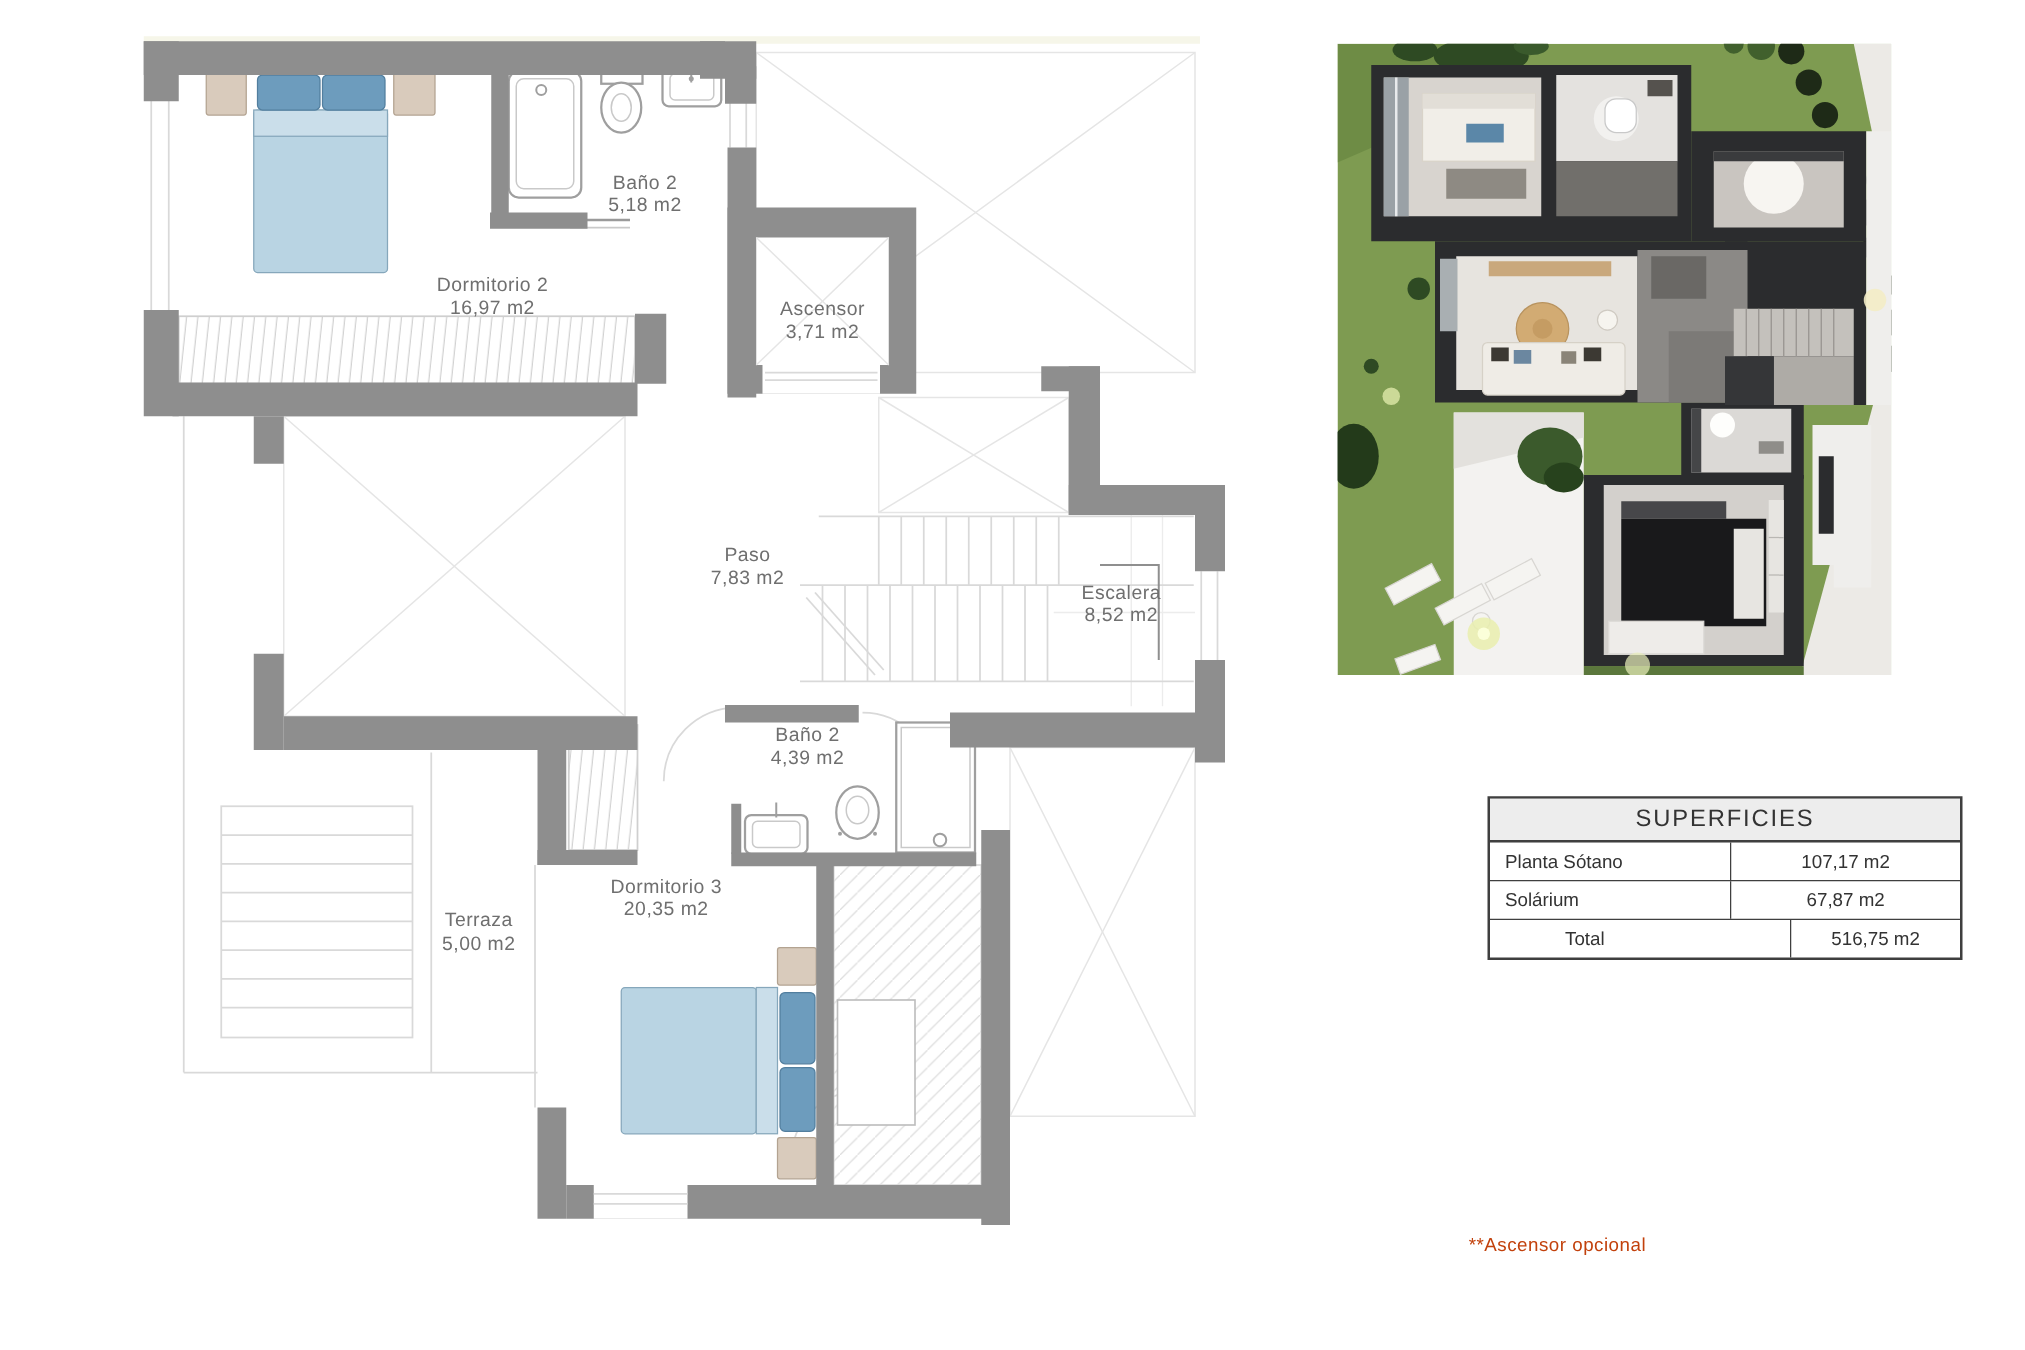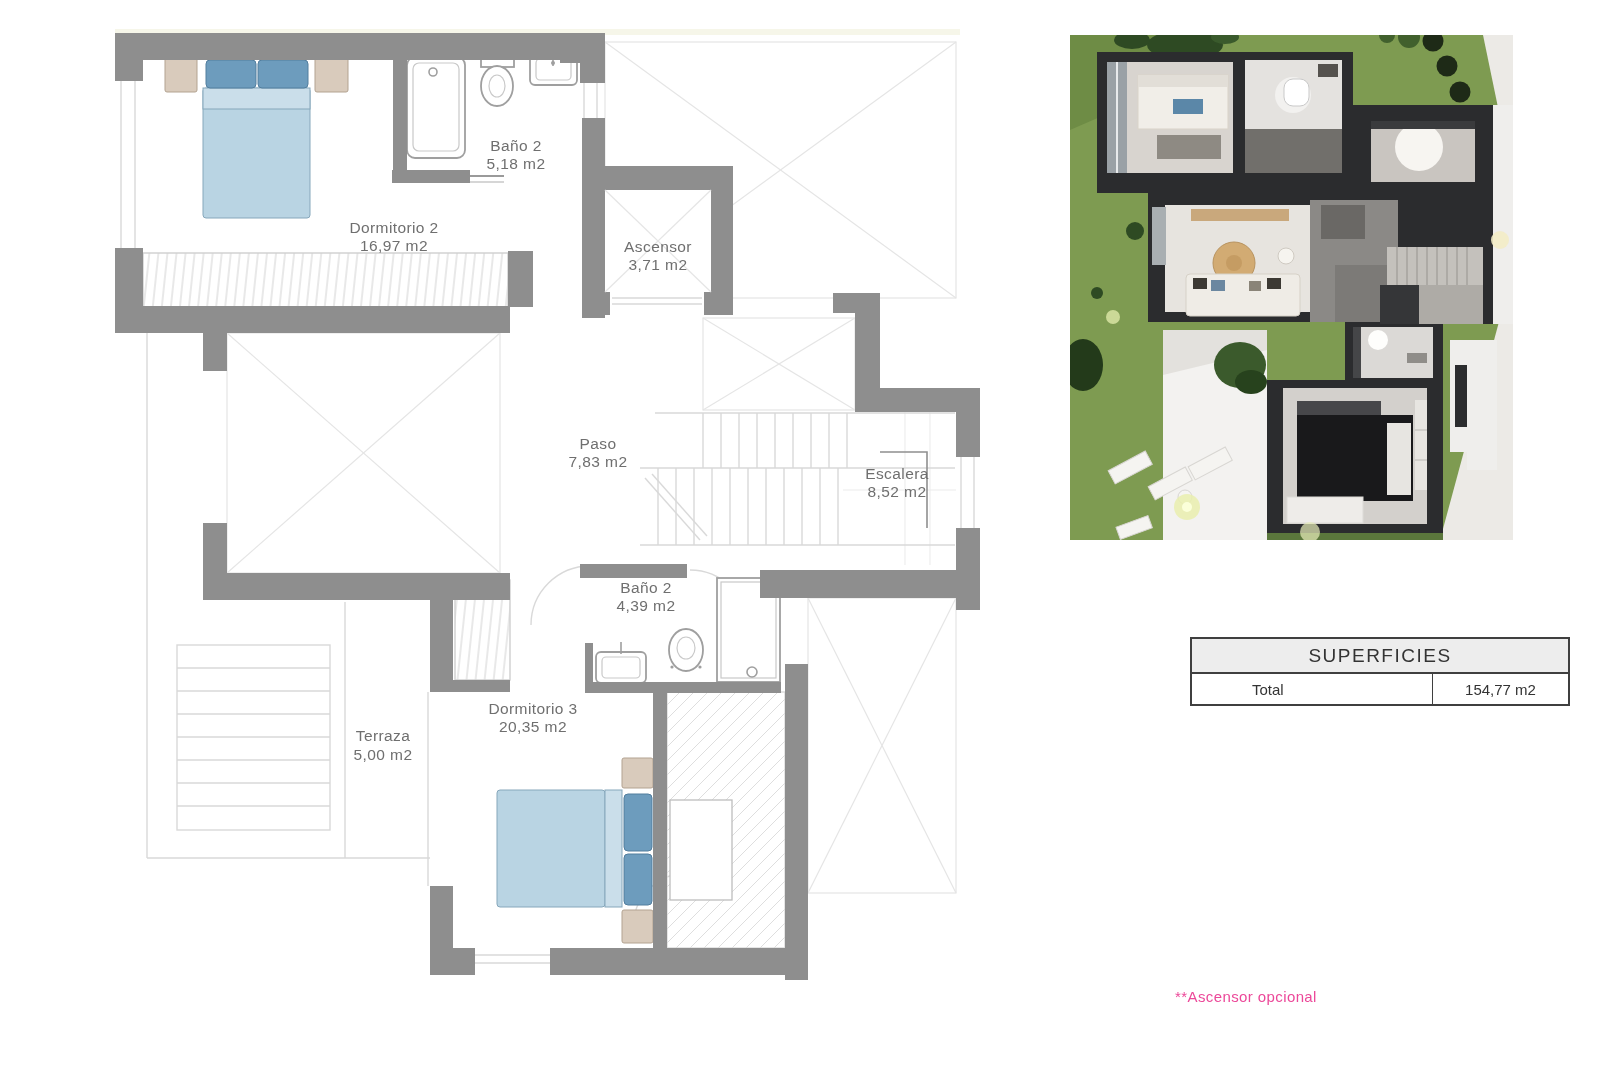--- a/index.html
+++ b/index.html
@@ -21,21 +21,21 @@
   
   .surfaces{position:absolute;left:1190px;top:637px;width:376px;background:#fff;
             border:2px solid #3f3f3f;color:#333;}
   .s-title{height:33px;background:#ededed;border-bottom:2px solid #3f3f3f;display:flex;
            align-items:center;justify-content:center;font-size:19px;letter-spacing:1.5px;}
   .s-row{display:flex;height:30px;border-bottom:1.5px solid #3f3f3f;}
   .s-row:last-child{border-bottom:none;margin-left:48px;}
   .s-label{width:193px;border-right:1.5px solid #3f3f3f;display:flex;align-items:center;
            padding-left:12px;font-size:15px;box-sizing:border-box;}
   .s-value{flex:1;display:flex;align-items:center;justify-content:center;font-size:15px;}
-  .footnote{position:absolute;left:1175px;top:988px;font-size:15px;color:#ec4899;letter-spacing:.4px;}
+  .footnote{position:absolute;left:1175px;top:988px;font-size:15px;color:#c2410c;letter-spacing:.4px;}
 </style>
 </head>
 <body>
 
 <div class="page">
 
 <svg class="plan-svg" width="1620" height="1080" viewBox="0 0 1620 1080">
   <defs>
     <pattern id="hatchA" width="9" height="22" patternUnits="userSpaceOnUse" patternTransform="rotate(6)">
       <line x1="4" y1="0" x2="4" y2="22" stroke="#d2d2d2" stroke-width="1"></line>
@@ -406,20 +406,28 @@
         <circle cx="152" cy="472" r="5" fill="#fbffd9"></circle>
     <circle cx="78" cy="282" r="7" fill="#dfe9a9" opacity="0.8"></circle>
     <circle cx="465" cy="205" r="9" fill="#f3ecc7" opacity="0.9"></circle>
     <circle cx="275" cy="497" r="10" fill="#eaf0bb" opacity="0.7"></circle>
   </g>
 </svg>
 
 <div class="surfaces">
   <div class="s-title">SUPERFICIES</div>
   <div class="s-row">
+    <div class="s-label">Planta Sótano</div>
+    <div class="s-value">107,17 m2</div>
+  </div>
+  <div class="s-row">
+    <div class="s-label">Solárium</div>
+    <div class="s-value">67,87 m2</div>
+  </div>
+  <div class="s-row">
     <div class="s-label">Total</div>
-    <div class="s-value">154,77 m2</div>
+    <div class="s-value">516,75 m2</div>
   </div>
 </div>
 
 <div class="footnote">**Ascensor opcional</div>
 
 </div>
 
 </body></html>

